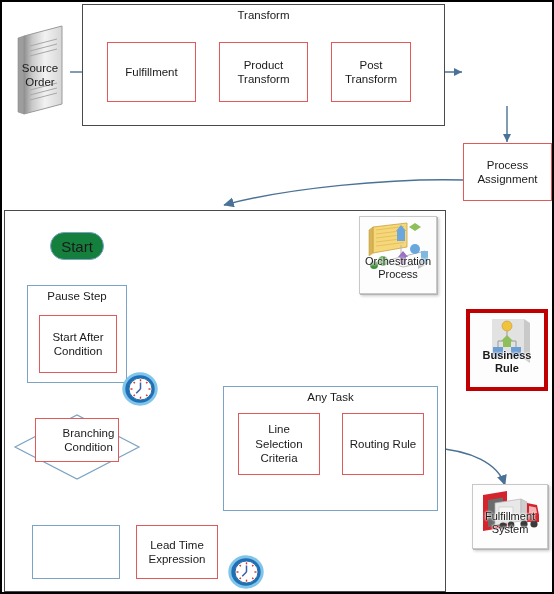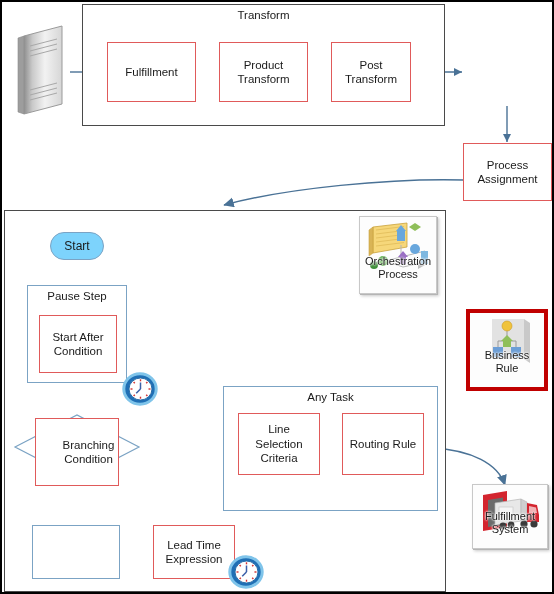--- a/index.html
+++ b/index.html
@@ -52,42 +52,43 @@
     right: 0;
     text-align: center;
     font-size: 11.5px;
     color: #1a1a1a;
   }
 
   
   .terminator {
     border: 1.5px solid #7ba3c4;
     border-radius: 14px;
-    background: #7dd3fc;
+    background: #15803d;
     display: flex;
     align-items: center;
     justify-content: center;
-    font-size: 12px;
+    font-size: 15px;
     color: #1a1a1a;
   }
 
   
   .icon-tile {
     background: #fdfdfd;
     border: 1px solid #c8c8c8;
     box-shadow: 1px 1px 0 #b5b5b5, 2px 2px 3px rgba(0,0,0,.22);
     display: flex;
     flex-direction: column;
     align-items: center;
     justify-content: flex-end;
     padding-bottom: 13px;
   }
   .icon-tile.red-frame {
     border: 4px solid #c00000;
     box-shadow: none;
+    font-weight: bold;
   }
   .icon-caption {
     font-size: 11px;
     text-align: center;
     line-height: 1.12;
     color: #1a1a1a;
     position: relative;
     z-index: 3;
     text-shadow: 0 0 2px #fff, 0 0 2px #fff, 0 0 3px #fff;
   }
@@ -176,20 +177,22 @@
       <polygon points="8,14 14,12 14,90 8,88" fill="#9d9d9d" stroke="#8a8a8a" stroke-width="0.6"></polygon>
       <g stroke="#a8a8a8" stroke-width="1" fill="none">
         <line x1="20" y1="22" x2="47" y2="15"></line>
         <line x1="20" y1="27" x2="47" y2="20"></line>
         <line x1="20" y1="32" x2="47" y2="25"></line>
         <line x1="20" y1="66" x2="47" y2="59"></line>
         <line x1="20" y1="71" x2="47" y2="64"></line>
         <line x1="20" y1="76" x2="47" y2="69"></line>
       </g>
     </svg>
+    <div class="sheet-label lbl-multi">Source
+Order</div>
   </div>
 
   <div class="abs panel-dark" style="left:80px;top:2px;width:363px;height:122px;z-index:2;">
     <div class="panel-title">Transform</div>
   </div>
 
   <div class="abs node node-red lbl-multi" style="left:105px;top:40px;width:89px;height:60px;z-index:3;">Fulfillment</div>
 
   <div class="abs node node-red lbl-multi" style="left:217px;top:40px;width:89px;height:60px;z-index:3;">Product
 Transform</div>
@@ -228,27 +231,27 @@
       </g>
       <line x1="20.5" y1="20" x2="20.5" y2="13.5" stroke="#3a5fa8" stroke-width="1.5"></line>
       <line x1="20.5" y1="20" x2="16.2" y2="24.2" stroke="#3a5fa8" stroke-width="1.5"></line>
     </svg>
   </div>
 
   <div class="abs" style="left:10px;top:411px;width:130px;height:68px;z-index:3;">
     <svg class="abs" style="left:0;top:0;width:130px;height:68px;">
       <polygon points="3,34 65,2 127,34 65,66" fill="#ffffff" stroke="#7ba3c4" stroke-width="1.2"></polygon>
     </svg>
-    <div class="abs node node-red lbl-multi" style="left:23px;top:5px;width:84px;height:68px;padding-left:23px;">Branching
+    <div class="abs node node-red lbl-multi" style="left:23px;top:5px;width:84px;height:44px;padding-left:23px;">Branching
 Condition</div>
   </div>
 
   <div class="abs node node-blue" style="left:30px;top:523px;width:88px;height:54px;z-index:3;"></div>
 
-  <div class="abs node node-red lbl-multi" style="left:151px;top:523px;width:82px;height:54px;z-index:3;">Lead Time
+  <div class="abs node node-red lbl-multi" style="left:134px;top:523px;width:82px;height:54px;z-index:3;">Lead Time
 Expression</div>
 
   <div class="abs" style="left:224px;top:550px;width:40px;height:40px;z-index:6;">
     <svg width="40" height="40" viewBox="0 0 40 40">
       <ellipse cx="20" cy="20" rx="17" ry="16" fill="#1f6fb5"></ellipse>
       <ellipse cx="20" cy="20" rx="16.2" ry="15.2" fill="none" stroke="#7fc4ea" stroke-width="3"></ellipse>
       <ellipse cx="20.5" cy="20" rx="11.5" ry="11" fill="#ffffff" stroke="#2b6ea8" stroke-width="1"></ellipse>
       <g stroke="#d03030" stroke-width="1.4">
         <line x1="20.5" y1="10.3" x2="20.5" y2="12.3"></line>
         <line x1="30.5" y1="20" x2="28.5" y2="20"></line>

